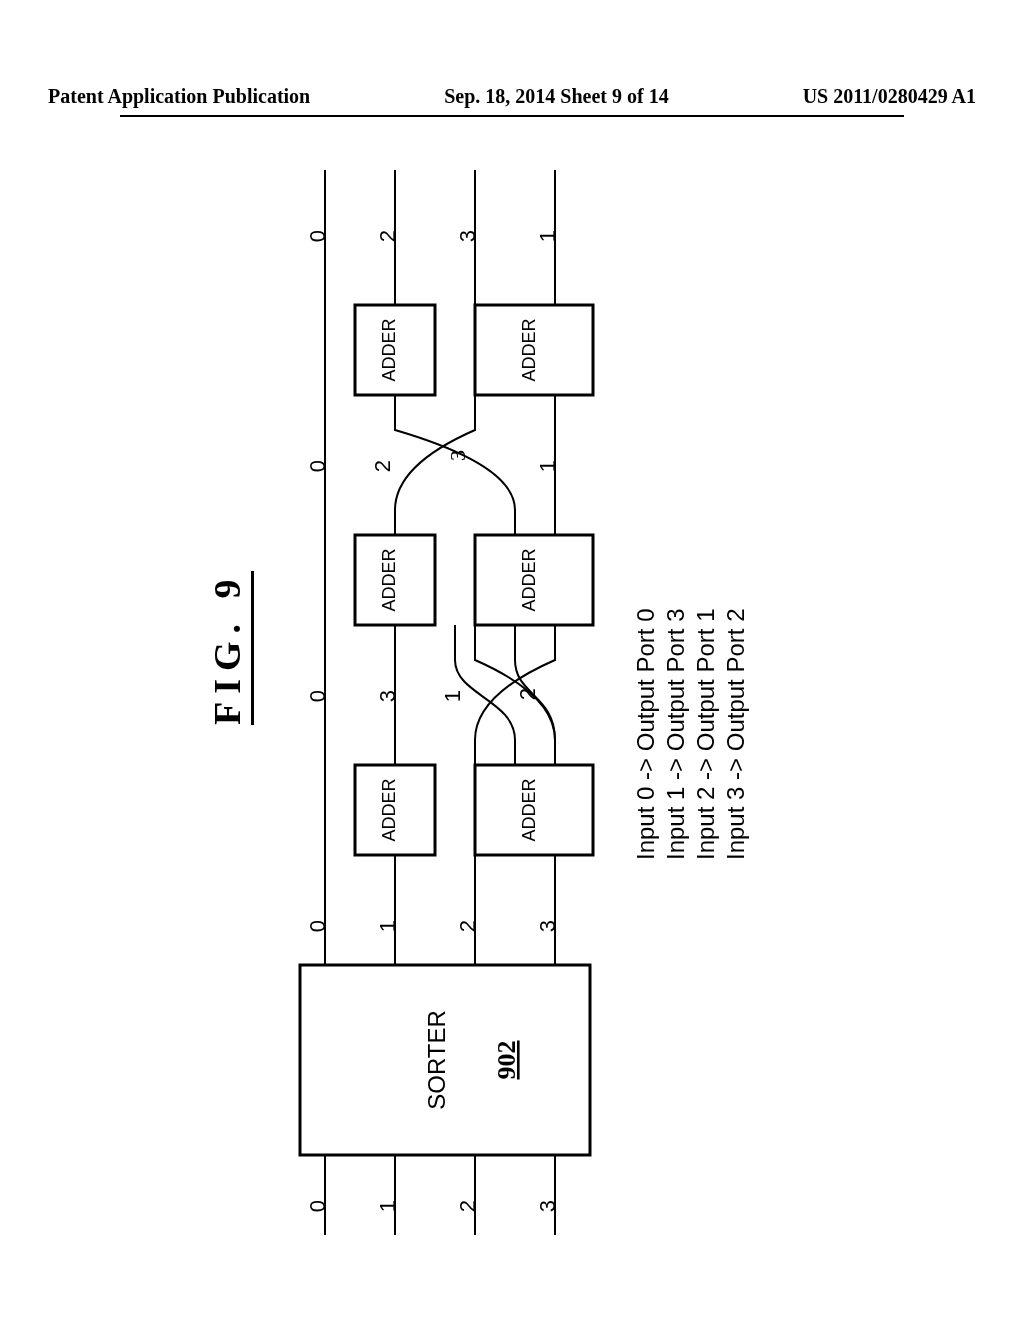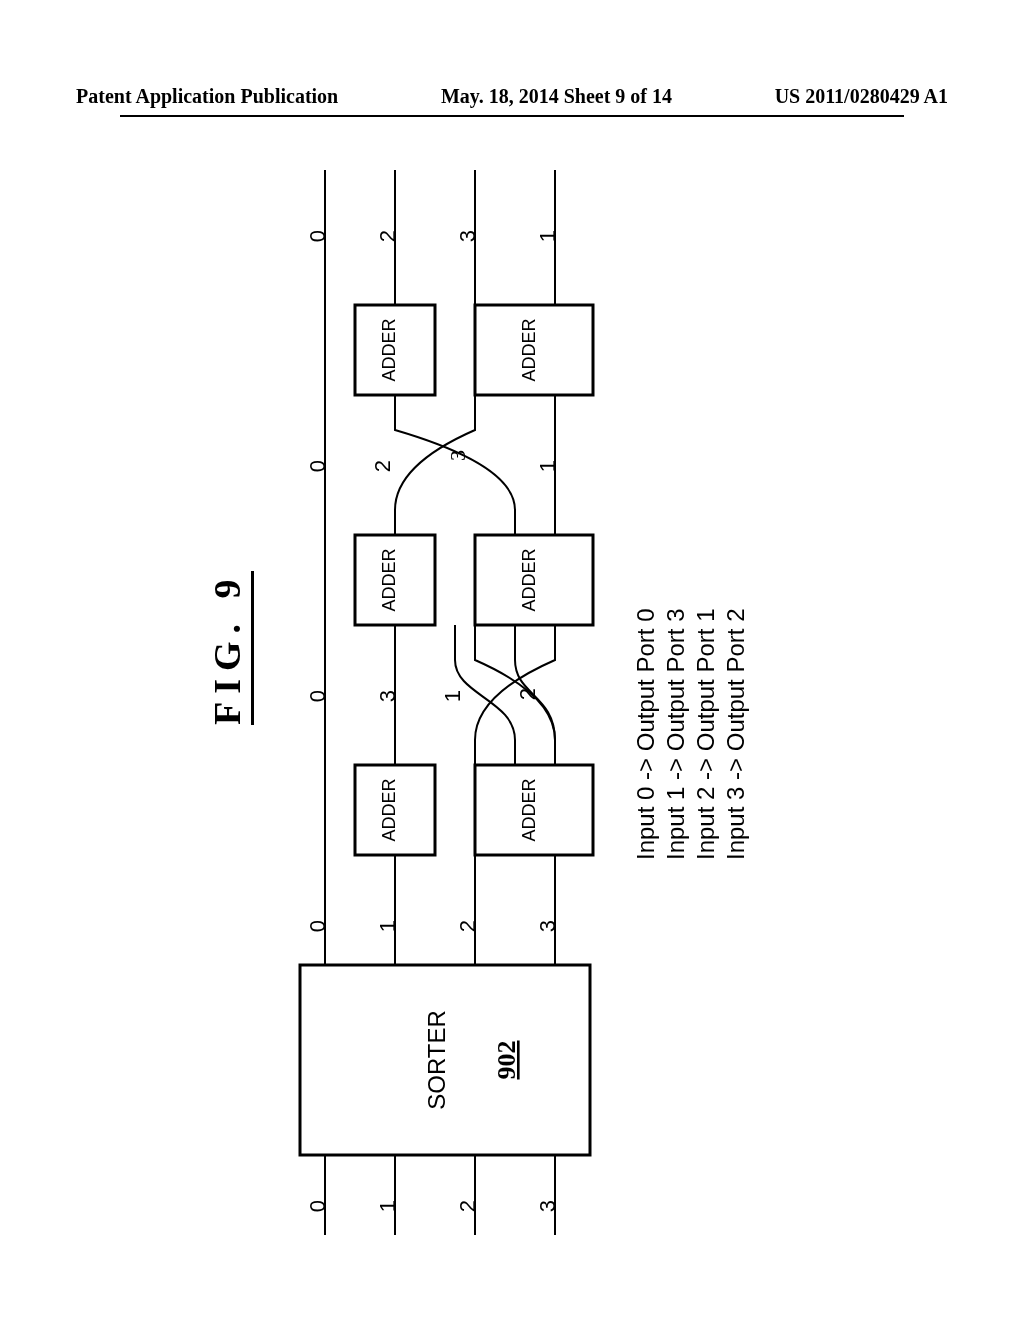--- a/index.html
+++ b/index.html
@@ -11,21 +11,21 @@
       font-family: Arial, sans-serif;
       position: relative;
     }
     .header {
       position: absolute;
       top: 85px;
       left: 0;
       width: 1024px;
       display: flex;
       justify-content: space-between;
-      padding: 0 76px;
+      padding: 0 48px;
       box-sizing: border-box;
       font-family: "Times New Roman", serif;
       font-weight: bold;
       font-size: 20px;
     }
     .header-rule {
       position: absolute;
       top: 115px;
       left: 120px;
       width: 784px;
@@ -74,21 +74,21 @@
     .mapping .r0 { left: 0px; top: 300px; }
     .mapping .r1 { left: 30px; top: 300px; }
     .mapping .r2 { left: 60px; top: 300px; }
     .mapping .r3 { left: 90px; top: 300px; }
   </style>
 </head>
 <body>
 
 <div class="header">
   <span>Patent Application Publication</span>
-  <span>May. 18, 2014 Sheet 9 of 14</span>
+  <span>Sep. 18, 2014 Sheet 9 of 14</span>
   <span>US 2011/0280429 A1</span>
 </div>
 <div class="header-rule"></div>
 
 <div class="figure-area">
   <div class="fig-label">FIG. 9</div>
 
   <svg class="diagram-svg" viewBox="0 0 320 1100">
 
     <line x1="40" y1="1095" x2="40" y2="1015" stroke="#000" stroke-width="2"></line>

